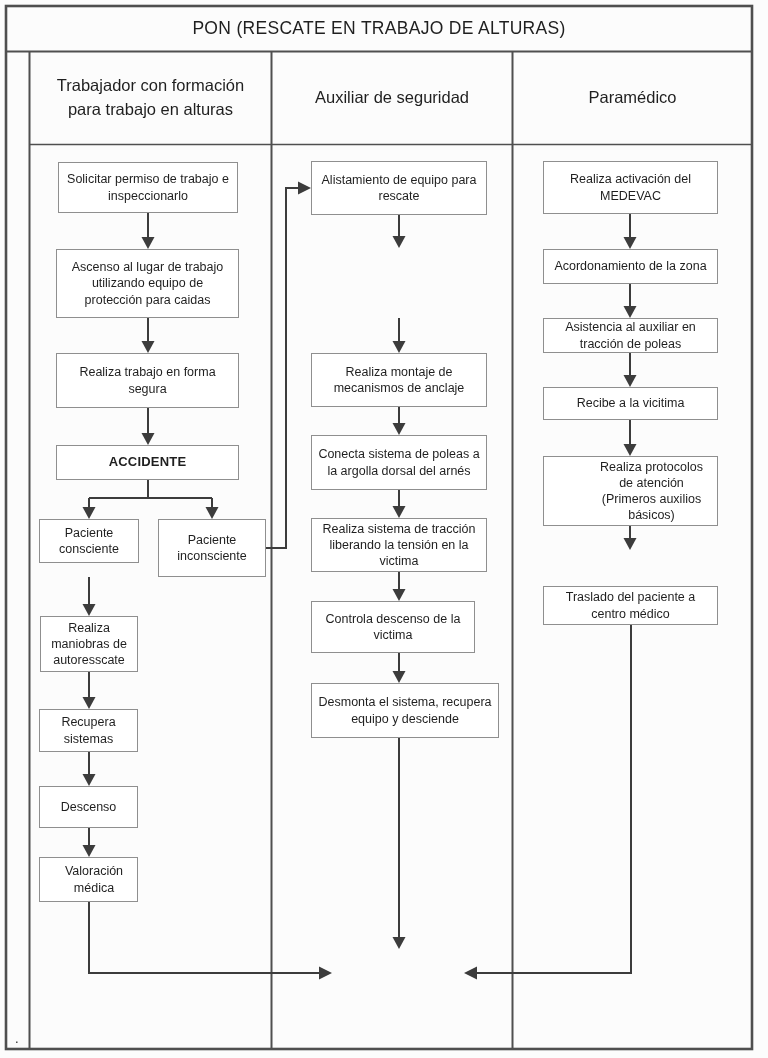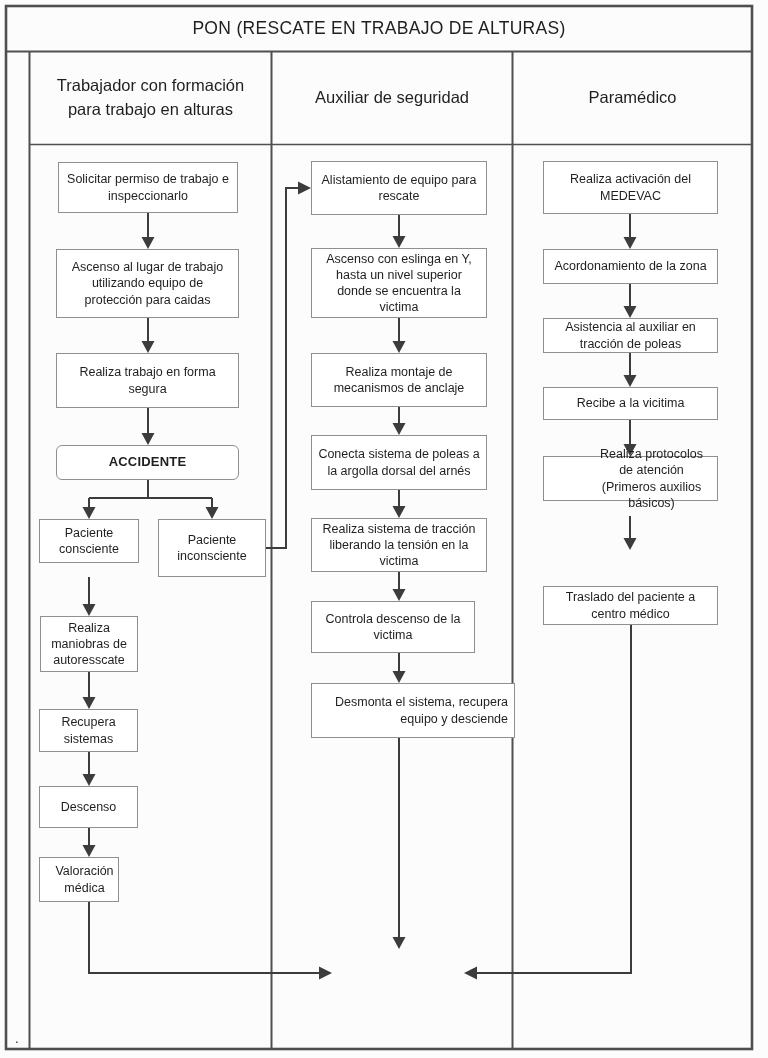--- a/index.html
+++ b/index.html
@@ -28,21 +28,21 @@
   .lane-header{
     position:absolute;top:52px;height:92px;
     display:flex;align-items:center;justify-content:center;text-align:center;
     font-size:16.5px;line-height:1.45;padding:0 14px;box-sizing:border-box;
   }
   .node{
     position:absolute;background:#fff;border:1px solid var(--box-border);
     display:flex;align-items:center;justify-content:center;text-align:center;
     font-size:12.5px;line-height:1.3;padding:3px 6px;box-sizing:border-box;
   }
-  .node.bold{font-weight:bold;font-size:13px;letter-spacing:.2px;border-radius:6px;}
+  .node.bold{font-weight:bold;font-size:13px;letter-spacing:.2px;}
   .terminator{
     position:absolute;background:#fff;border:1.4px solid var(--box-border);
     border-radius:26px;display:flex;align-items:center;justify-content:center;
     font-size:13.5px;letter-spacing:.4px;box-sizing:border-box;
   }
   .footnote{position:absolute;left:15px;top:1031px;font-size:13px;}
 </style>
 </head>
 <body>
 
@@ -125,33 +125,32 @@
 
   <div class="node" style="left:58px;top:162px;width:180px;height:51px;">Solicitar permiso de trabajo e inspeccionarlo</div>
   <div class="node" style="left:56px;top:249px;width:183px;height:69px;">Ascenso al lugar de trabajo utilizando equipo de protección para caidas</div>
   <div class="node" style="left:56px;top:353px;width:183px;height:55px;">Realiza trabajo en forma segura</div>
   <div class="node bold" style="left:56px;top:445px;width:183px;height:35px;">ACCIDENTE</div>
   <div class="node" style="left:39px;top:519px;width:100px;height:44px;">Paciente consciente</div>
   <div class="node" style="left:158px;top:519px;width:108px;height:58px;">Paciente inconsciente</div>
   <div class="node" style="left:40px;top:616px;width:98px;height:56px;">Realiza maniobras de autoresscate</div>
   <div class="node" style="left:39px;top:709px;width:99px;height:43px;">Recupera sistemas</div>
   <div class="node" style="left:39px;top:786px;width:99px;height:42px;">Descenso</div>
-  <div class="node" style="left:39px;top:857px;width:80px;height:45px;padding-left:17px;">Valoración médica</div>
+  <div class="node" style="left:39px;top:857px;width:99px;height:45px;padding-left:17px;">Valoración médica</div>
 
   <div class="node" style="left:311px;top:161px;width:176px;height:54px;">Alistamiento de equipo para rescate</div>
-  <div class="node" style="left:311px;top:248px;width:176px;height:70px;">Ascenso con eslinga en Y, hasta un nivel superior donde se encuentra la victima</div>
   <div class="node" style="left:311px;top:353px;width:176px;height:54px;">Realiza montaje de mecanismos de anclaje</div>
   <div class="node" style="left:311px;top:435px;width:176px;height:55px;">Conecta sistema de poleas a la argolla dorsal del arnés</div>
   <div class="node" style="left:311px;top:518px;width:176px;height:54px;">Realiza sistema de tracción liberando la tensión en la victima</div>
   <div class="node" style="left:311px;top:601px;width:164px;height:52px;">Controla descenso de la victima</div>
-  <div class="node" style="left:311px;top:683px;width:204px;height:55px;text-align:right;">Desmonta el sistema, recupera equipo y desciende</div>
+  <div class="node" style="left:311px;top:683px;width:188px;height:55px;">Desmonta el sistema, recupera equipo y desciende</div>
 
   <div class="node" style="left:543px;top:161px;width:175px;height:53px;">Realiza activación del MEDEVAC</div>
   <div class="node" style="left:543px;top:249px;width:175px;height:35px;">Acordonamiento de la zona</div>
   <div class="node" style="left:543px;top:318px;width:175px;height:35px;">Asistencia al auxiliar en tracción de poleas</div>
   <div class="node" style="left:543px;top:387px;width:175px;height:33px;">Recibe a la vicitima</div>
-  <div class="node" style="left:543px;top:456px;width:175px;height:45px;padding-left:48px;">Realiza protocolos de atención (Primeros auxilios básicos)</div>
+  <div class="node" style="left:543px;top:456px;width:175px;height:70px;padding-left:48px;">Realiza protocolos de atención (Primeros auxilios básicos)</div>
   <div class="node" style="left:543px;top:550px;width:175px;height:39px;margin-top:36px;">Traslado del paciente a centro médico</div>
 
 
   <div class="footnote">.</div>
 
 </div>
 
 </body></html>

